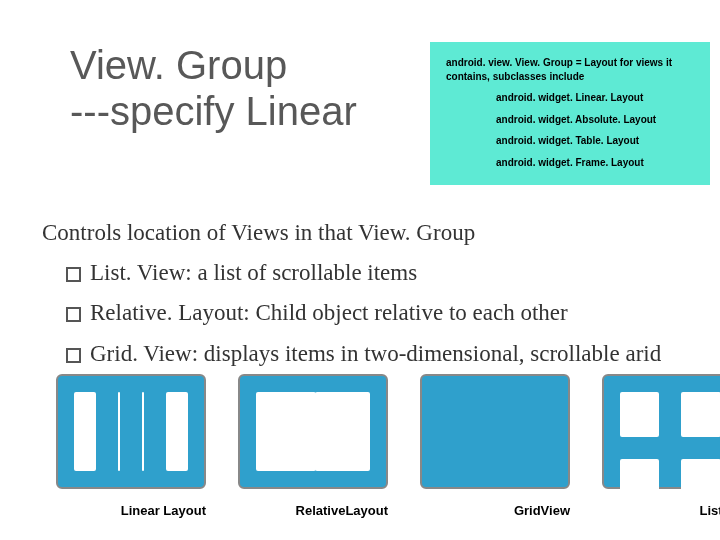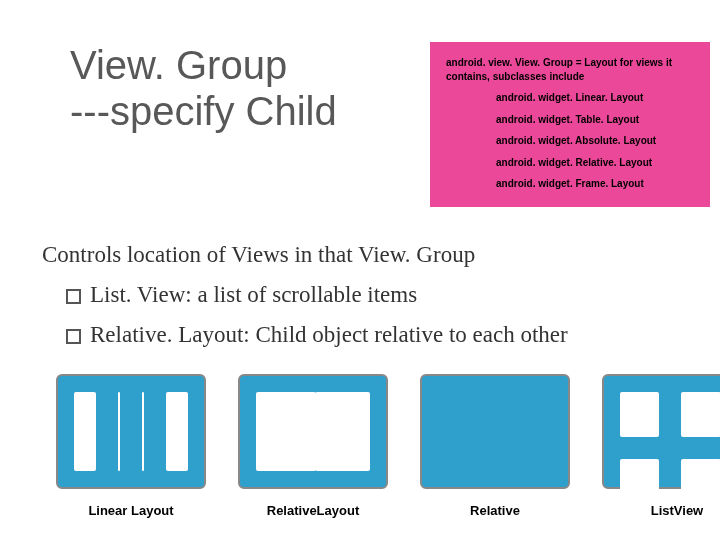--- a/index.html
+++ b/index.html
@@ -18,21 +18,21 @@
   }
   .title {
     font-size: 40px;
     line-height: 1.15;
     color: #585858;
     font-weight: 400;
     flex: 1;
   }
   .pink-box {
     width: 280px;
-    background: #ec4899;
+    background: #5eead4;
     padding: 6px 8px 8px 8px;
     font-family: Verdana, Arial, sans-serif;
     font-size: 10px;
     line-height: 1.35;
     color: #000;
     font-weight: bold;
   }
   .pink-box .sub {
     padding-left: 50px;
   }
@@ -68,21 +68,21 @@
     left: 0;
     width: 100%;
     display: flex;
     justify-content: space-around;
     padding: 0 16px;
   }
   .diag {
     width: 170px;
     display: flex;
     flex-direction: column;
-    align-items: center;
+    align-items: flex-end;
   }
   .frame {
     width: 150px;
     height: 115px;
     background: #2fa0cc;
     border: 2px solid #888;
     border-radius: 6px;
     padding: 8px;
     display: flex;
     gap: 6px;
@@ -115,37 +115,37 @@
     background: #fff;
     border-radius: 2px;
   }
 </style>
 </head>
 <body>
 
 <div class="title-wrap">
   <div class="title">
     <span>View. Group</span><br>
-    <span>---specify Child</span>
+    <span>---specify Linear</span>
   </div>
   <div class="pink-box">
     <div>android. view. View. Group = Layout for views it contains, subclasses include</div>
     <div class="sub">android. widget. Linear. Layout</div>
+    <div class="sub">android. widget. Absolute. Layout</div>
     <div class="sub">android. widget. Table. Layout</div>
-    <div class="sub">android. widget. Absolute. Layout</div>
-    <div class="sub">android. widget. Relative. Layout</div>
     <div class="sub">android. widget. Frame. Layout</div>
   </div>
 </div>
 
 <div class="body-text">
   <div>Controls location of Views in that View. Group</div>
   <ul class="bullets">
     <li>List. View: a list of scrollable items</li>
     <li>Relative. Layout: Child object relative to each other</li>
+    <li>Grid. View: displays items in two-dimensional, scrollable arid</li>
   </ul>
 </div>
 
 <div class="diagrams">
 
   <div class="diag">
     <div class="frame linear">
       <div class="col sm"></div>
       <div class="col"></div>
       <div class="col"></div>
@@ -166,21 +166,21 @@
 
   <div class="diag">
     <div class="frame list">
       <div class="row"></div>
       <div class="row"></div>
       <div class="row"></div>
       <div class="row"></div>
       <div class="row"></div>
       <div class="row"></div>
     </div>
-    <div class="caption">Relative</div>
+    <div class="caption">GridView</div>
   </div>
 
   <div class="diag">
     <div class="frame grid">
       <div class="cell"></div>
       <div class="cell"></div>
       <div class="cell"></div>
       <div class="cell"></div>
       <div class="cell"></div>
       <div class="cell"></div>

